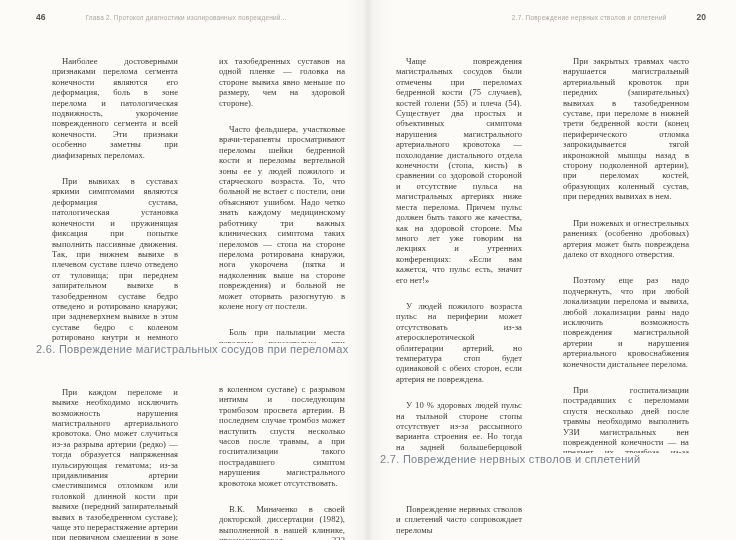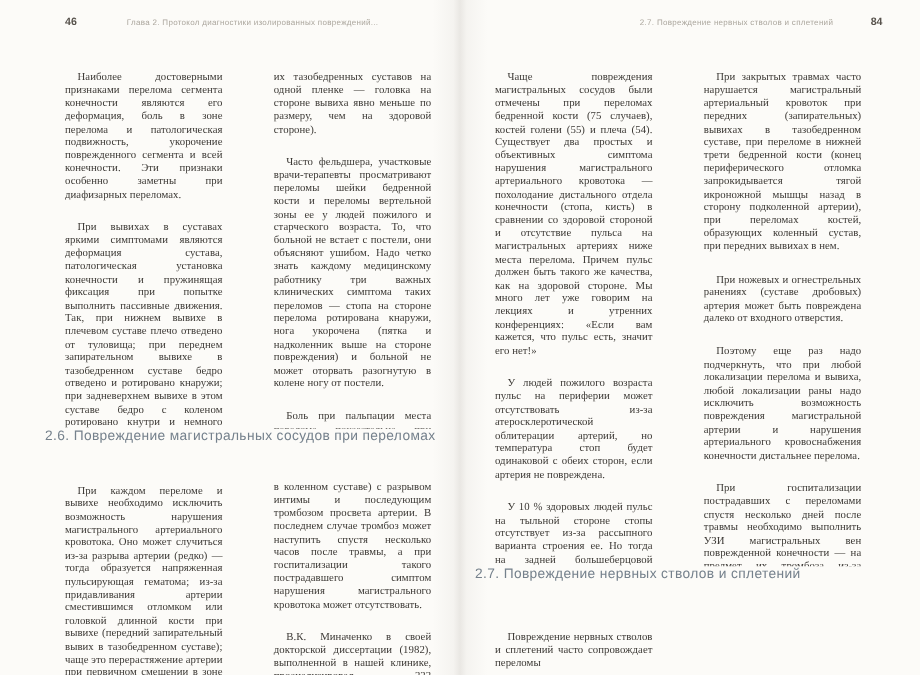--- a/index.html
+++ b/index.html
@@ -6,21 +6,21 @@
   .spread{position:relative;width:736px;height:540px;background:#fcfbf8;overflow:hidden;
           font-family:"Liberation Serif", serif;color:#3d3a36;}
   .spine{position:absolute;left:346px;top:0;width:44px;height:540px;pointer-events:none;
          background:linear-gradient(to right, rgba(110,100,90,0) 0%, rgba(110,100,90,0.05) 38%,
                     rgba(110,100,90,0.13) 50%, rgba(110,100,90,0.05) 62%, rgba(110,100,90,0) 100%);}
   .page{position:absolute;top:0;width:368px;height:540px;}
   .page-left{left:0;}
   .page-right{left:368px;}
 
   .header-row{position:absolute;top:12px;display:flex;align-items:baseline;}
-  .page-left .header-row{left:52px;right:10px;}
+  .page-left .header-row{left:36px;right:10px;}
   .page-right .header-row{left:12px;right:30px;}
   .pagenum{font-family:"Liberation Sans", sans-serif;font-size:8.5px;font-weight:bold;color:#57524c;}
   .runhead{font-family:"Liberation Sans", sans-serif;font-size:6.4px;color:#aba69d;letter-spacing:.25px;}
   .page-left .runhead{margin-left:40px;}
   .page-right .runhead{margin-left:auto;margin-right:30px;}
 
   .body{position:absolute;top:40px;}
   .page-left .body{left:36px;width:325px;}
   .page-right .body{left:12px;width:325px;}
 
@@ -70,33 +70,33 @@
           <p class="para">в коленном суставе) с разрывом интимы и последующим тромбозом просвета артерии. В последнем случае тромбоз может наступить спустя несколько часов после травмы, а при госпитализации такого пострадавшего симптом нарушения магистрального кровотока может отсутствовать.</p>
           <p class="para indent">В.К. Миначенко в своей докторской диссертации (1982), выполненной в нашей клинике, проанализировал 222 клинических наблюдения костно-сосудистых повреждений.</p>
         </div>
       </div>
     </div>
   </div>
 
   <div class="page page-right">
     <div class="header-row">
       <span class="runhead">2.7.  Повреждение нервных стволов и сплетений</span>
-      <span class="pagenum">84</span>
+      <span class="pagenum">20</span>
     </div>
     <div class="body">
       <div class="cols top47">
         <div class="col">
           <p class="para indent">Чаще повреждения магистральных сосудов были отмечены при переломах бедренной кости (75 случаев), костей голени (55) и плеча (54). Существует два простых и объективных симптома нарушения магистрального артериального кровотока — похолодание дистального отдела конечности (стопа, кисть) в сравнении со здоровой стороной и отсутствие пульса на магистральных артериях ниже места перелома. Причем пульс должен быть такого же качества, как на здоровой стороне. Мы много лет уже говорим на лекциях и утренних конференциях: «Если вам кажется, что пульс есть, значит его нет!»</p>
           <p class="para indent">У людей пожилого возраста пульс на периферии может отсутствовать из-за атеросклеротической облитерации артерий, но температура стоп будет одинаковой с обеих сторон, если артерия не повреждена.</p>
           <p class="para indent">У 10 % здоровых людей пульс на тыльной стороне стопы отсутствует из-за рассыпного варианта строения ее. Но тогда на задней большеберцовой артерии позади медиальной лодыжки он сохранен и стопы одинаково теплые.</p>
           <p class="para indent">Если после травмы прошло много времени, повреждения магистральных артерий уже проявляются симптомами необратимой ишемии — стопа или кисть холодные по сравнению со здоровой стороной, могут быть боли в дистальных отделах (ишемические), контрактура мышц ниже перелома (тоже ишемическая), отсутствуют движения в мелких суставах (межфаланговых), исчезает чувстви-</p>
         </div>
         <div class="col">
           <p class="para indent">При закрытых травмах часто нарушается магистральный артериальный кровоток при передних (запирательных) вывихах в тазобедренном суставе, при переломе в нижней трети бедренной кости (конец периферического отломка запрокидывается тягой икроножной мышцы назад в сторону подколенной артерии), при переломах костей, образующих коленный сустав, при передних вывихах в нем.</p>
-          <p class="para indent">При ножевых и огнестрельных ранениях (суставе дробовых) артерия может быть повреждена далеко от входного отверстия.</p>
+          <p class="para indent">При ножевых и огнестрельных ранениях (особенно дробовых) артерия может быть повреждена далеко от входного отверстия.</p>
           <p class="para indent">Поэтому еще раз надо подчеркнуть, что при любой локализации перелома и вывиха, любой локализации раны надо исключить возможность повреждения магистральной артерии и нарушения артериального кровоснабжения конечности дистальнее перелома.</p>
           <p class="para indent">При госпитализации пострадавших с переломами спустя несколько дней после травмы необходимо выполнить УЗИ магистральных вен поврежденной конечности — на предмет их тромбоза из-за травмы вен и гипокинезии конечности после травмы. При переломах шейки бедренной кости и вертельной зоны, если после травмы прошло трое суток и более, у 47,8% пострадавших, по нашим данным, имел место тромбоз вен поврежденной конечности.</p>
         </div>
       </div>
       <h2 class="sheading gap-lg">2.7.  Повреждение нервных стволов и сплетений</h2>
       <div class="cols bottom">
         <div class="col">
           <p class="para indent">Повреждение нервных стволов и сплетений часто сопровождает переломы</p>
         </div>
       </div>

